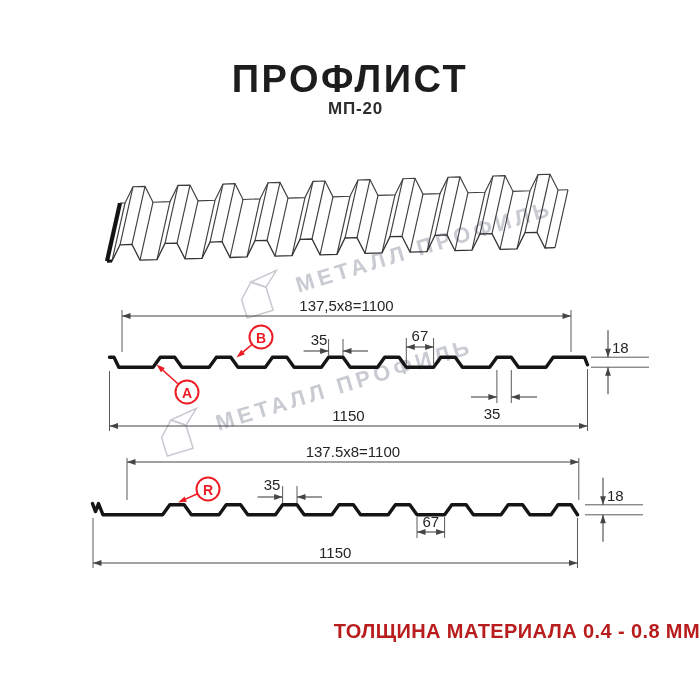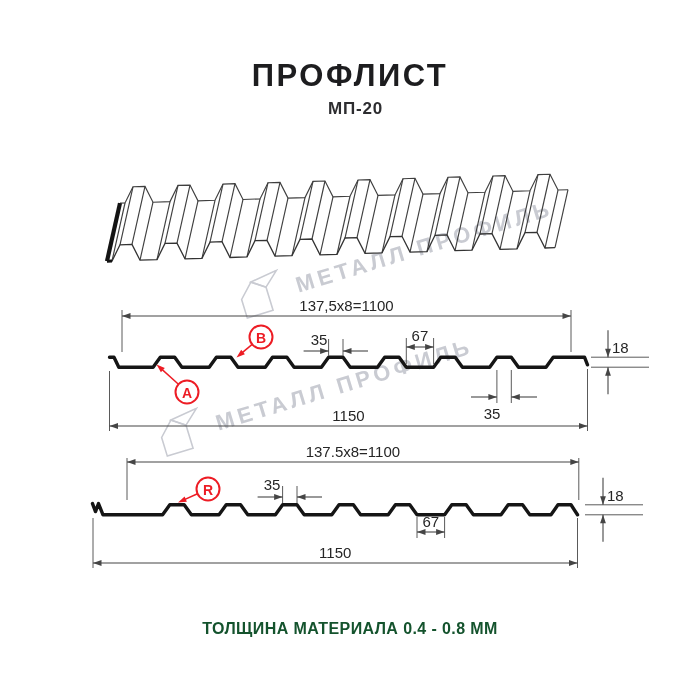--- a/index.html
+++ b/index.html
@@ -1,23 +1,23 @@
 <!DOCTYPE html>
 <html><head>
 <meta charset="utf-8">
 <style>
   html,body{margin:0;padding:0;background:#fff;}
   .canvas{position:relative;width:700px;height:700px;background:#ffffff;overflow:hidden;
           font-family:"Liberation Sans",sans-serif;}
   .title{position:absolute;top:58px;left:0;right:0;text-align:center;
-         font-size:31px;font-weight:bold;letter-spacing:2.5px;color:#1d1d1f;}
+         font-size:38px;font-weight:bold;letter-spacing:2.5px;color:#1d1d1f;}
   .subtitle{position:absolute;top:99px;left:0;right:0;text-align:center;
          font-size:17px;font-weight:bold;letter-spacing:0.8px;color:#2d2d30;padding-left:11px;}
-  .footer{position:absolute;top:620px;left:0;right:0;text-align:center;
-         font-size:16px;font-weight:bold;letter-spacing:0.4px;color:#14532d;}
+  .footer{position:absolute;top:620px;left:0;right:0;text-align:right;
+         font-size:20px;font-weight:bold;letter-spacing:0.4px;color:#b91c1c;}
   .watermark{position:absolute;display:flex;align-items:center;gap:9px;
          color:#c9cbd2;transform:rotate(-17deg);transform-origin:left center;
          font-weight:bold;font-size:22px;letter-spacing:4px;white-space:nowrap;z-index:1;}
   .wm-a{left:238px;top:282px;}
   .wm-b{left:158px;top:420px;}
   #drawing{position:absolute;left:0;top:0;z-index:2;}
   #drawing text{font-family:"Liberation Sans",sans-serif;}
 </style>
 </head>
 <body>

